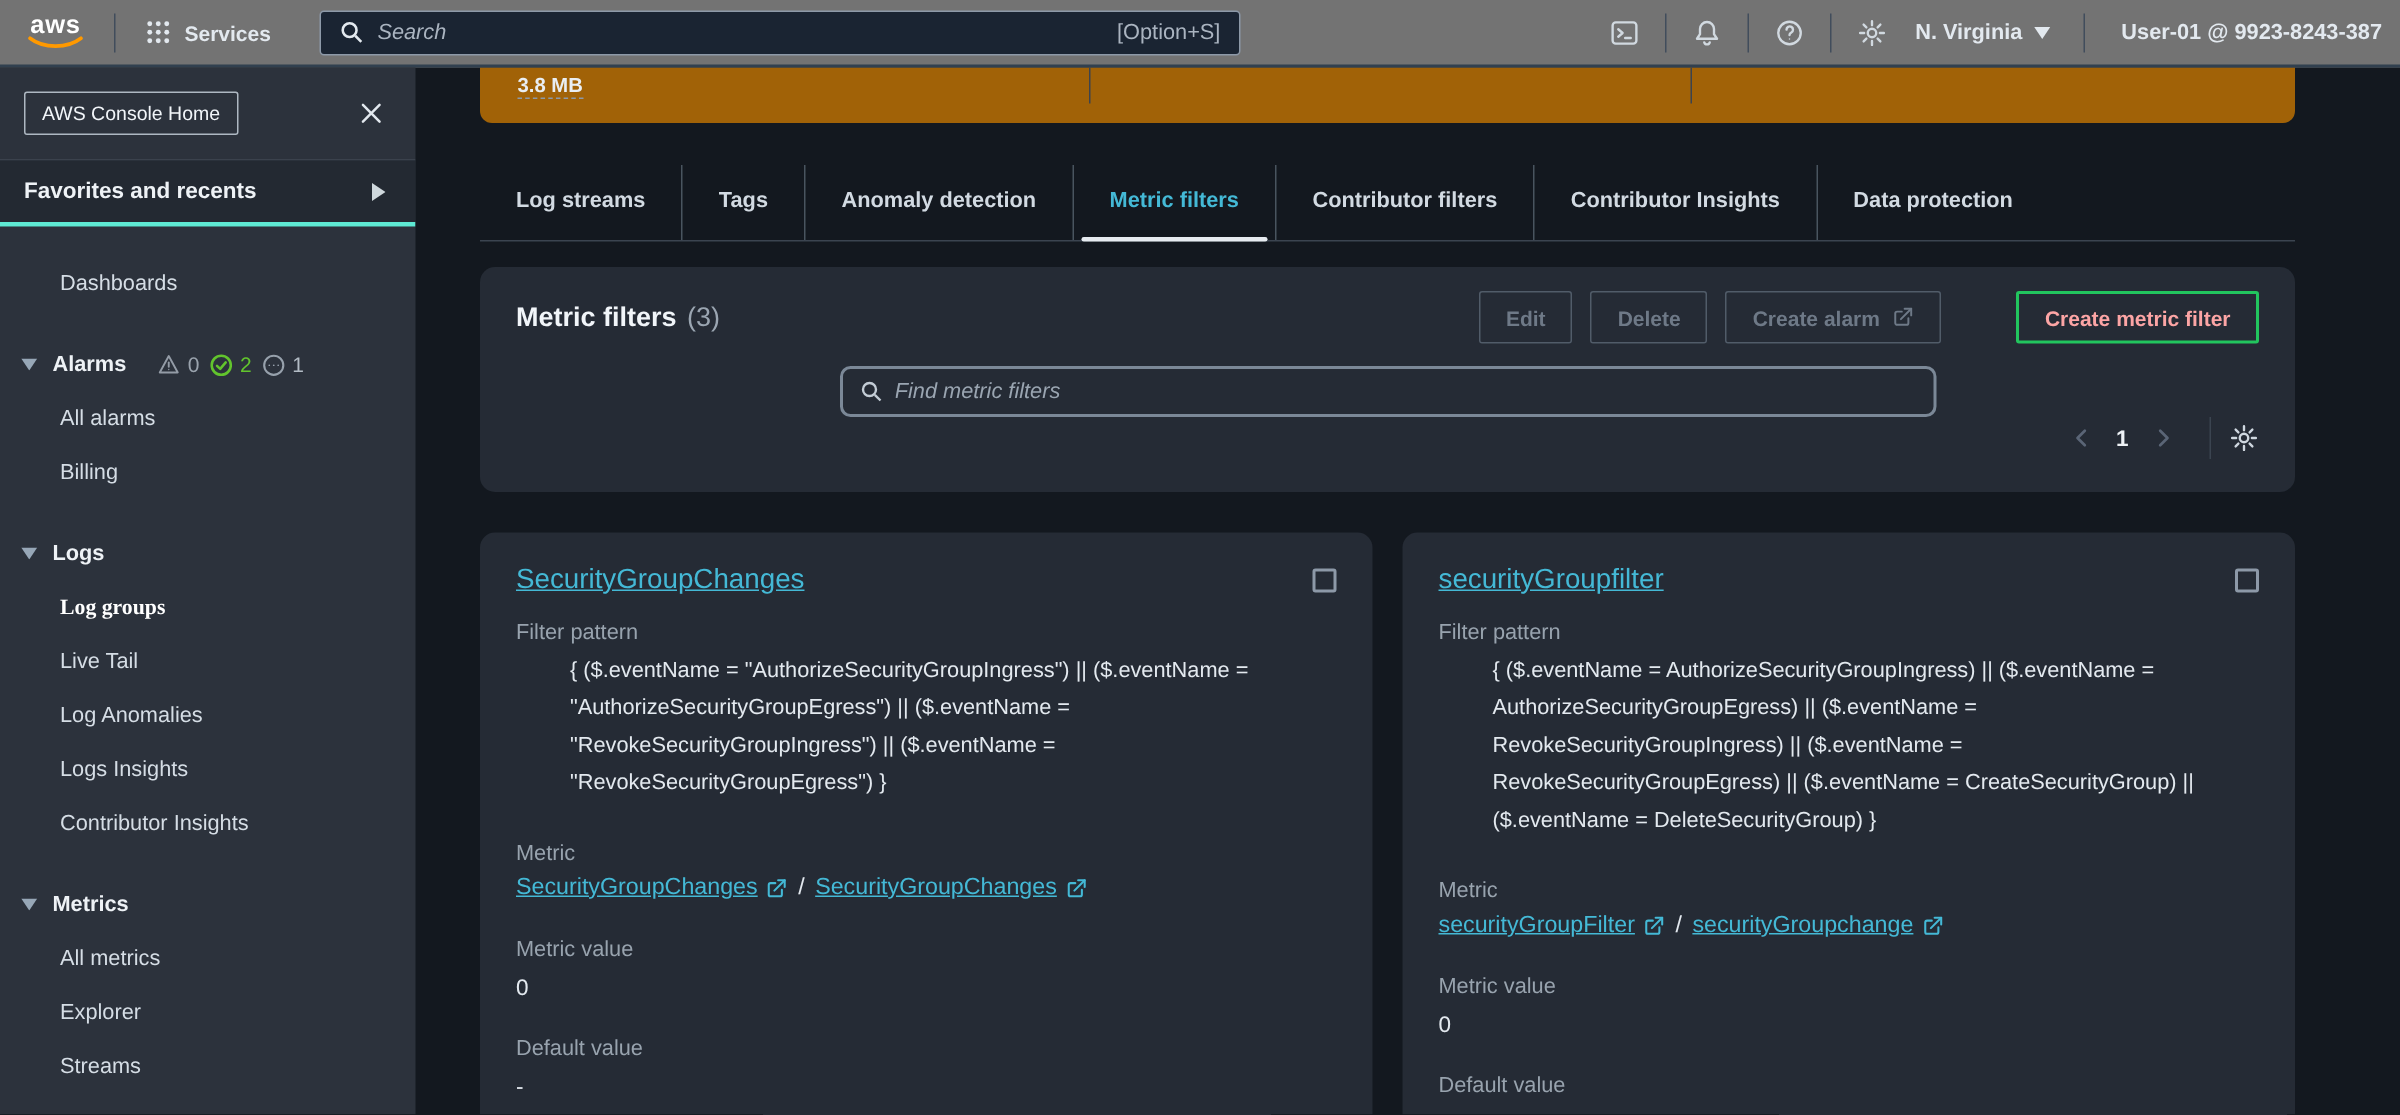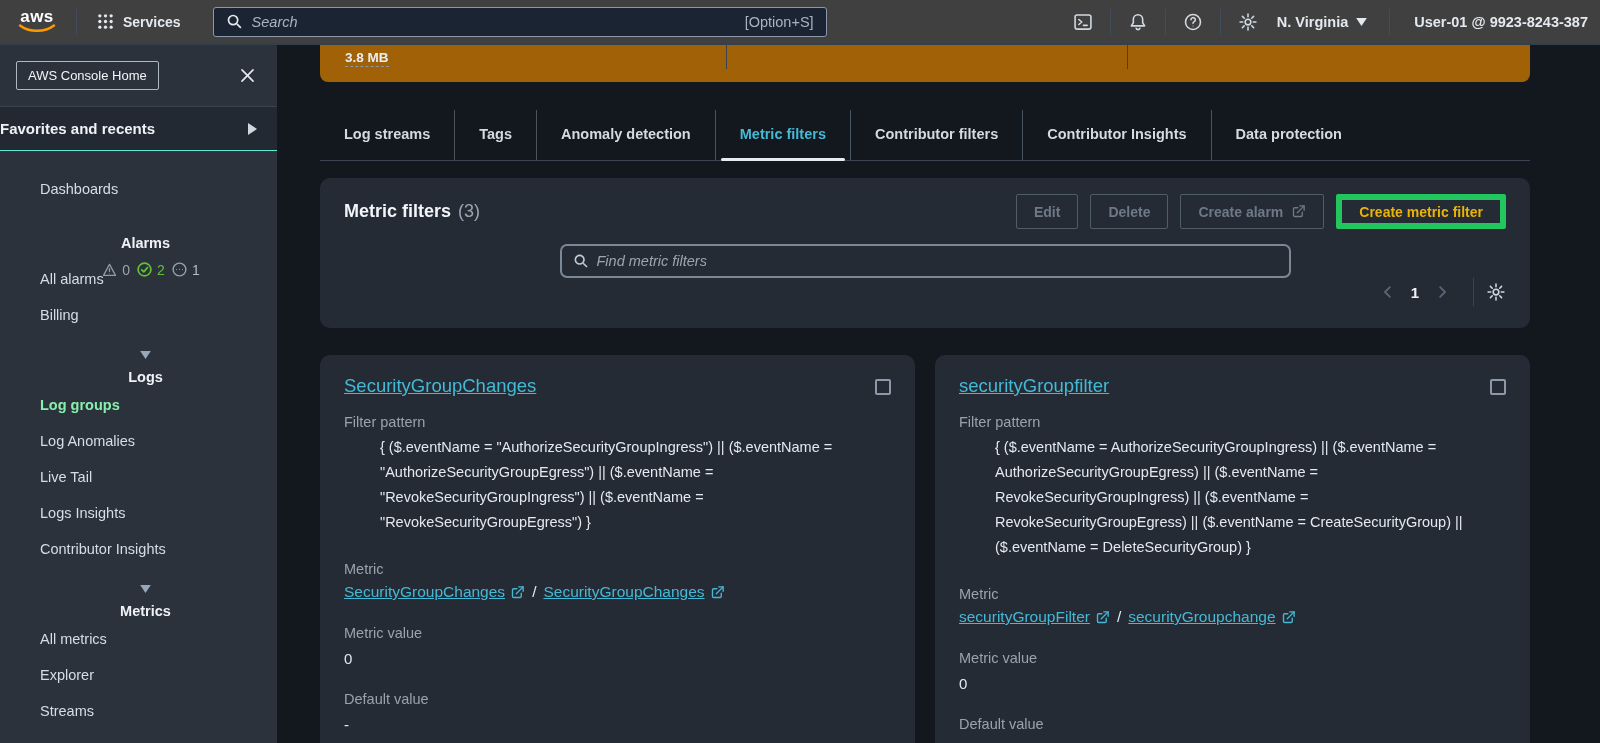--- a/index.html
+++ b/index.html
@@ -7,21 +7,21 @@
   body {
     font-family:"Liberation Sans", sans-serif;
     background:#13181f;
     color:#d5dde5;
     display:flex; flex-direction:column;
   }
   svg { display:block; }
 
   
   .topnav {
-    height:45px; flex:0 0 45px; background:#404040;
+    height:45px; flex:0 0 45px; background:#737373;
     border-bottom:2px solid #31404f;
     display:flex; align-items:center; padding:0 12px;
     overflow:hidden; white-space:nowrap;
   }
   .logo { display:flex; flex-direction:column; align-items:center; margin:0 10px 0 6px; cursor:pointer; }
   .logo .aws-word { font-weight:bold; font-size:17px; color:#fff; line-height:14px; letter-spacing:.5px; }
   .nav-divider { width:1px; height:26px; background:#414d5c; margin:0 10px; flex:0 0 1px; }
   .services-btn { display:flex; align-items:flex-end; gap:9px; color:#e3e9ef; font-size:14px; font-weight:bold; padding:0 10px; cursor:pointer; }
   .nav-search {
     margin-left:22px; width:614px; height:30px; background:#1a2432;
@@ -44,27 +44,27 @@
 
   
   .sidebar { width:277px; flex:0 0 277px; background:#2c323c; display:flex; flex-direction:column; overflow:hidden; }
   .home-row { height:62px; display:flex; align-items:center; justify-content:space-between; padding:0 20px 0 16px; border-bottom:1px solid #3b424d; }
   .home-btn {
     background:transparent; border:1px solid #aeb8c2; border-radius:2px;
     color:#f1f5f9; font-size:13px; font-family:"Liberation Sans",sans-serif;
     padding:6px 11px; cursor:pointer;
   }
   .close-btn { color:#e3e9ef; cursor:pointer; }
-  .fav-row { height:44px; background:#232932; display:flex; align-items:center; justify-content:space-between; padding:0 20px 0 0; border-bottom:1px solid #5eead4; cursor:pointer; }
+  .fav-row { height:44px; background:#232932; display:flex; align-items:center; justify-content:space-between; padding:0 20px 0 16px; border-bottom:3px solid #5eead4; cursor:pointer; }
   .fav-row .fav-label { font-size:15px; font-weight:bold; color:#eef2f6; }
   .side-nav { padding:14px 0 0 0; font-size:14.5px; }
   .side-row { height:36px; display:flex; align-items:center; padding-left:40px; cursor:pointer; color:#d5dde5; }
-  .side-section { padding-left:14px; gap:10px; font-weight:bold; color:#eef2f6;flex-direction:column; }
+  .side-section { padding-left:14px; gap:10px; font-weight:bold; color:#eef2f6; }
   .side-section .caret { color:#97a7b7; }
-  .side-row.active { color:#86efac; font-weight:bold; }
+  .side-row.active { color:#ffffff; font-weight:bold;font-family:Liberation Serif, serif; }
   .section-gap { margin-top:18px; }
   .alarm-badges { display:flex; align-items:center; gap:6px; margin-left:10px; font-weight:normal; }
   .badge { display:flex; align-items:center; gap:4px; }
   .badge .num { font-size:14px; }
   .badge-warn { color:#939ba6; } .badge-warn .num { color:#9aa3ad; }
   .badge-ok { color:#62c42d; } .badge-ok .num { color:#62c42d; }
   .badge-ins { color:#97a1ac; } .badge-ins .num { color:#b3bcc5; }
 
   
   .main { flex:1; min-width:0; padding:0 70px 0 43px; overflow:hidden; }
@@ -84,21 +84,21 @@
   .panel-head { display:flex; align-items:center; }
   .panel-title { font-size:18px; font-weight:bold; color:#f1f5f9; }
   .panel-count { font-size:18px; color:#9aa5b1; font-weight:normal; margin-left:7px; }
   .panel-actions { margin-left:auto; display:flex; gap:12px; }
   .btn {
     height:35px; border-radius:2px; font-family:"Liberation Sans",sans-serif;
     font-size:14px; font-weight:bold; padding:0 17px; background:transparent;
     display:flex; align-items:center; gap:8px; cursor:pointer;
   }
   .btn.disabled { border:1px solid #515c69; color:#6e7987; cursor:default; }
-  .btn.primary { border:6px solid #22c55e; color:#eab308; }
+  .btn.primary { border:2px solid #22c55e; color:#fca5a5;margin-left:38px; }
   .find-row { margin-top:15px; display:flex; align-items:center;flex-direction:column; }
   .find-box {
     width:731px; height:34px; border:2px solid #7b8897; border-radius:7px;
     display:flex; align-items:center; padding:0 11px; gap:8px; color:#9aa5b1;
   }
   .find-box input {
     flex:1; background:transparent; border:none; outline:none;
     color:#e3e9ef; font-size:14.5px; font-style:italic; font-family:"Liberation Sans",sans-serif;
   }
   .find-box input::placeholder { color:#9aa5b1; font-style:italic; }
@@ -250,22 +250,22 @@
       <div class="side-row">All alarms</div>
       <div class="side-row">Billing</div>
 
       <div class="side-row side-section section-gap">
         <svg class="caret" width="11" height="8" viewBox="0 0 12 9" fill="#97a7b7">
             <polygon points="0,0 12,0 6,9"></polygon>
           </svg>
         <span>Logs</span>
       </div>
       <div class="side-row active">Log groups</div>
+      <div class="side-row">Live Tail</div>
       <div class="side-row">Log Anomalies</div>
-      <div class="side-row">Live Tail</div>
       <div class="side-row">Logs Insights</div>
       <div class="side-row">Contributor Insights</div>
 
       <div class="side-row side-section section-gap">
         <svg class="caret" width="11" height="8" viewBox="0 0 12 9" fill="#97a7b7">
             <polygon points="0,0 12,0 6,9"></polygon>
           </svg>
         <span>Metrics</span>
       </div>
       <div class="side-row">All metrics</div>

